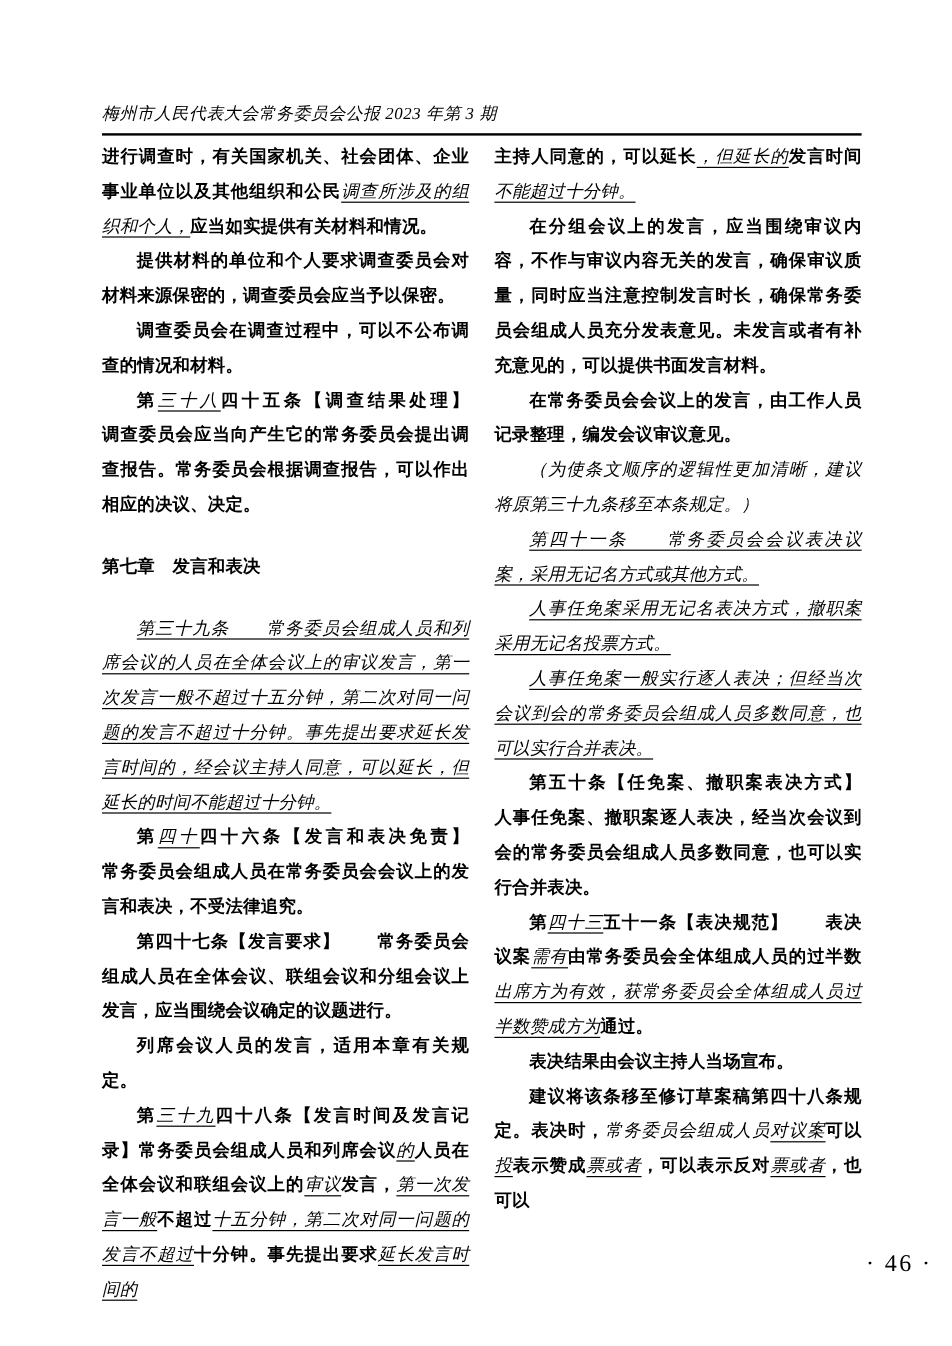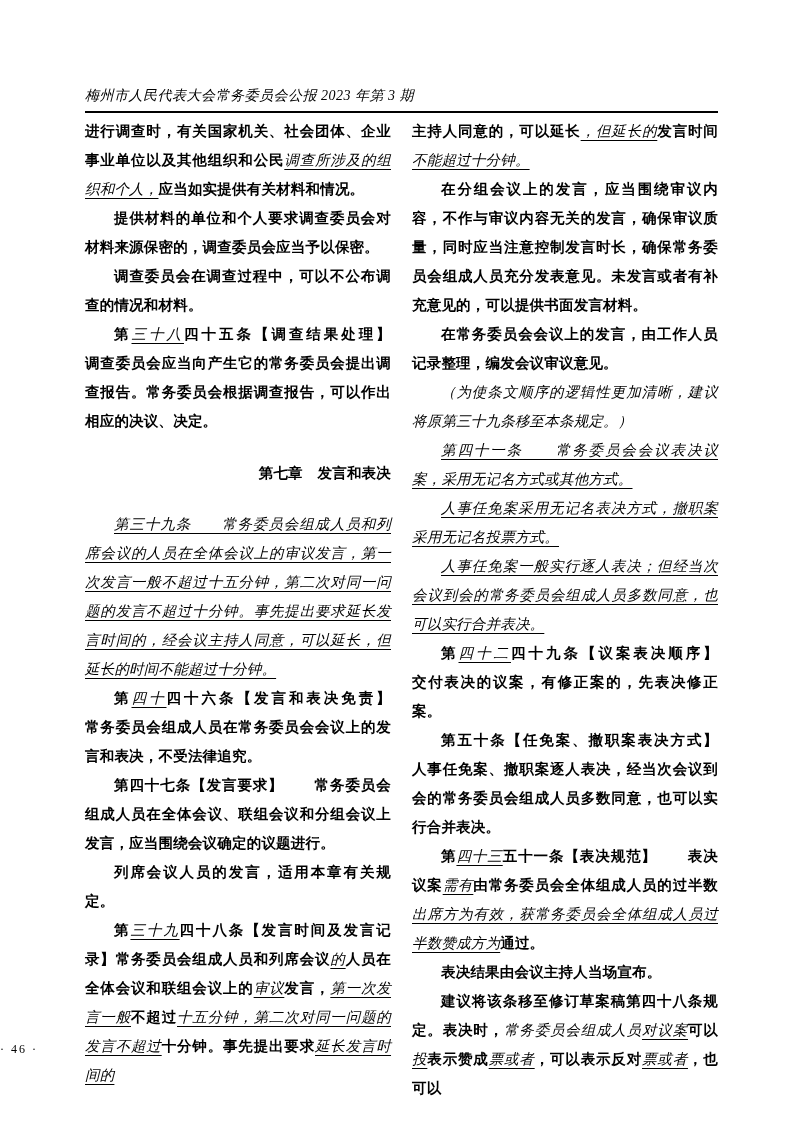--- a/index.html
+++ b/index.html
@@ -55,21 +55,21 @@
     font-size: 14.5px;
     line-height: 29px;
     font-weight: bold;
     text-align: justify;
     letter-spacing: 0.2px;
   }
   .column p { margin: 0; }
   .para { text-indent: 2em; }
   .no-indent { text-indent: 0; }
   .heading {
-    text-align: right;
+    text-align: left;
     text-indent: 0;
     margin: 23px 0 22px 0 !important;
     font-weight: bold;
   }
   .run-b { font-weight: bold; }
   .run-u, .run-k {
     font-family: "Liberation Serif", "DejaVu Serif", serif;
     font-style: italic;
     font-weight: normal;
   }
@@ -77,23 +77,23 @@
     text-decoration: underline;
     text-underline-offset: 4px;
     text-decoration-thickness: 1px;
     margin-top: 20px;
   }
   .footer {
     position: absolute;
     left: 0;
     right: 16px;
     top: 1042px;
-    text-align: left;
+    text-align: right;
     font-family: "Liberation Serif", "DejaVu Serif", serif;
-    font-size: 12px;
+    font-size: 20px;
     font-weight: normal;
     letter-spacing: 2px;
   }
 </style>
 </head>
 <body>
 
 <div class="page">
 
   <div class="header">
@@ -115,21 +115,20 @@
         <p class="para"><span class="run-b">第</span><span class="run-u">三十九</span><span class="run-b">四十八条【发言时间及发言记录】常务委员会组成人员和列席会议</span><span class="run-u">的</span><span class="run-b">人员在全体会议和联组会议上的</span><span class="run-u">审议</span><span class="run-b">发言，</span><span class="run-u">第一次发言一般</span><span class="run-b">不超过</span><span class="run-u">十五分钟，第二次对同一问题的发言不超过</span><span class="run-b">十分钟。事先提出要求</span><span class="run-u">延长发言时间的</span></p>
       </div>
     <div class="column">
         <p class="para no-indent"><span class="run-b">主持人同意的，可以延长</span><span class="run-u">，但延长的</span><span class="run-b">发言时间</span><span class="run-u">不能超过十分钟。</span></p>
         <p class="para"><span class="run-b">在分组会议上的发言，应当围绕审议内容，不作与审议内容无关的发言，确保审议质量，同时应当注意控制发言时长，确保常务委员会组成人员充分发表意见。未发言或者有补充意见的，可以提供书面发言材料。</span></p>
         <p class="para"><span class="run-b">在常务委员会会议上的发言，由工作人员记录整理，编发会议审议意见。</span></p>
         <p class="para"><span class="run-k">（为使条文顺序的逻辑性更加清晰，建议将原第三十九条移至本条规定。）</span></p>
         <p class="para"><span class="run-u">第四十一条　　常务委员会会议表决议案，采用无记名方式或其他方式。</span></p>
         <p class="para"><span class="run-u">人事任免案采用无记名表决方式，撤职案采用无记名投票方式。</span></p>
         <p class="para"><span class="run-u">人事任免案一般实行逐人表决；但经当次会议到会的常务委员会组成人员多数同意，也可以实行合并表决。</span></p>
-        <p class="para"><span class="run-b">第</span><span class="run-u">四十二</span><span class="run-b">四十九条【议案表决顺序】　　交付表决的议案，有修正案的，先表决修正案。</span></p>
         <p class="para"><span class="run-b">第五十条【任免案、撤职案表决方式】　　人事任免案、撤职案逐人表决，经当次会议到会的常务委员会组成人员多数同意，也可以实行合并表决。</span></p>
         <p class="para"><span class="run-b">第</span><span class="run-u">四十三</span><span class="run-b">五十一条【表决规范】　　表决议案</span><span class="run-u">需有</span><span class="run-b">由常务委员会全体组成人员的过半数</span><span class="run-u">出席方为有效，获常务委员会全体组成人员过半数赞成方为</span><span class="run-b">通过。</span></p>
         <p class="para"><span class="run-b">表决结果由会议主持人当场宣布。</span></p>
         <p class="para"><span class="run-b">建议将该条移至修订草案稿第四十八条规定。表决时，</span><span class="run-k">常务委员会组成人员</span><span class="run-u">对议案</span><span class="run-b">可以</span><span class="run-u">投</span><span class="run-b">表示赞成</span><span class="run-u">票或者</span><span class="run-b">，可以表示反对</span><span class="run-u">票或者</span><span class="run-b">，也可以</span></p>
       </div>
   </div>
 
   <div class="footer">
     <span>· 46 ·</span>
   </div>

